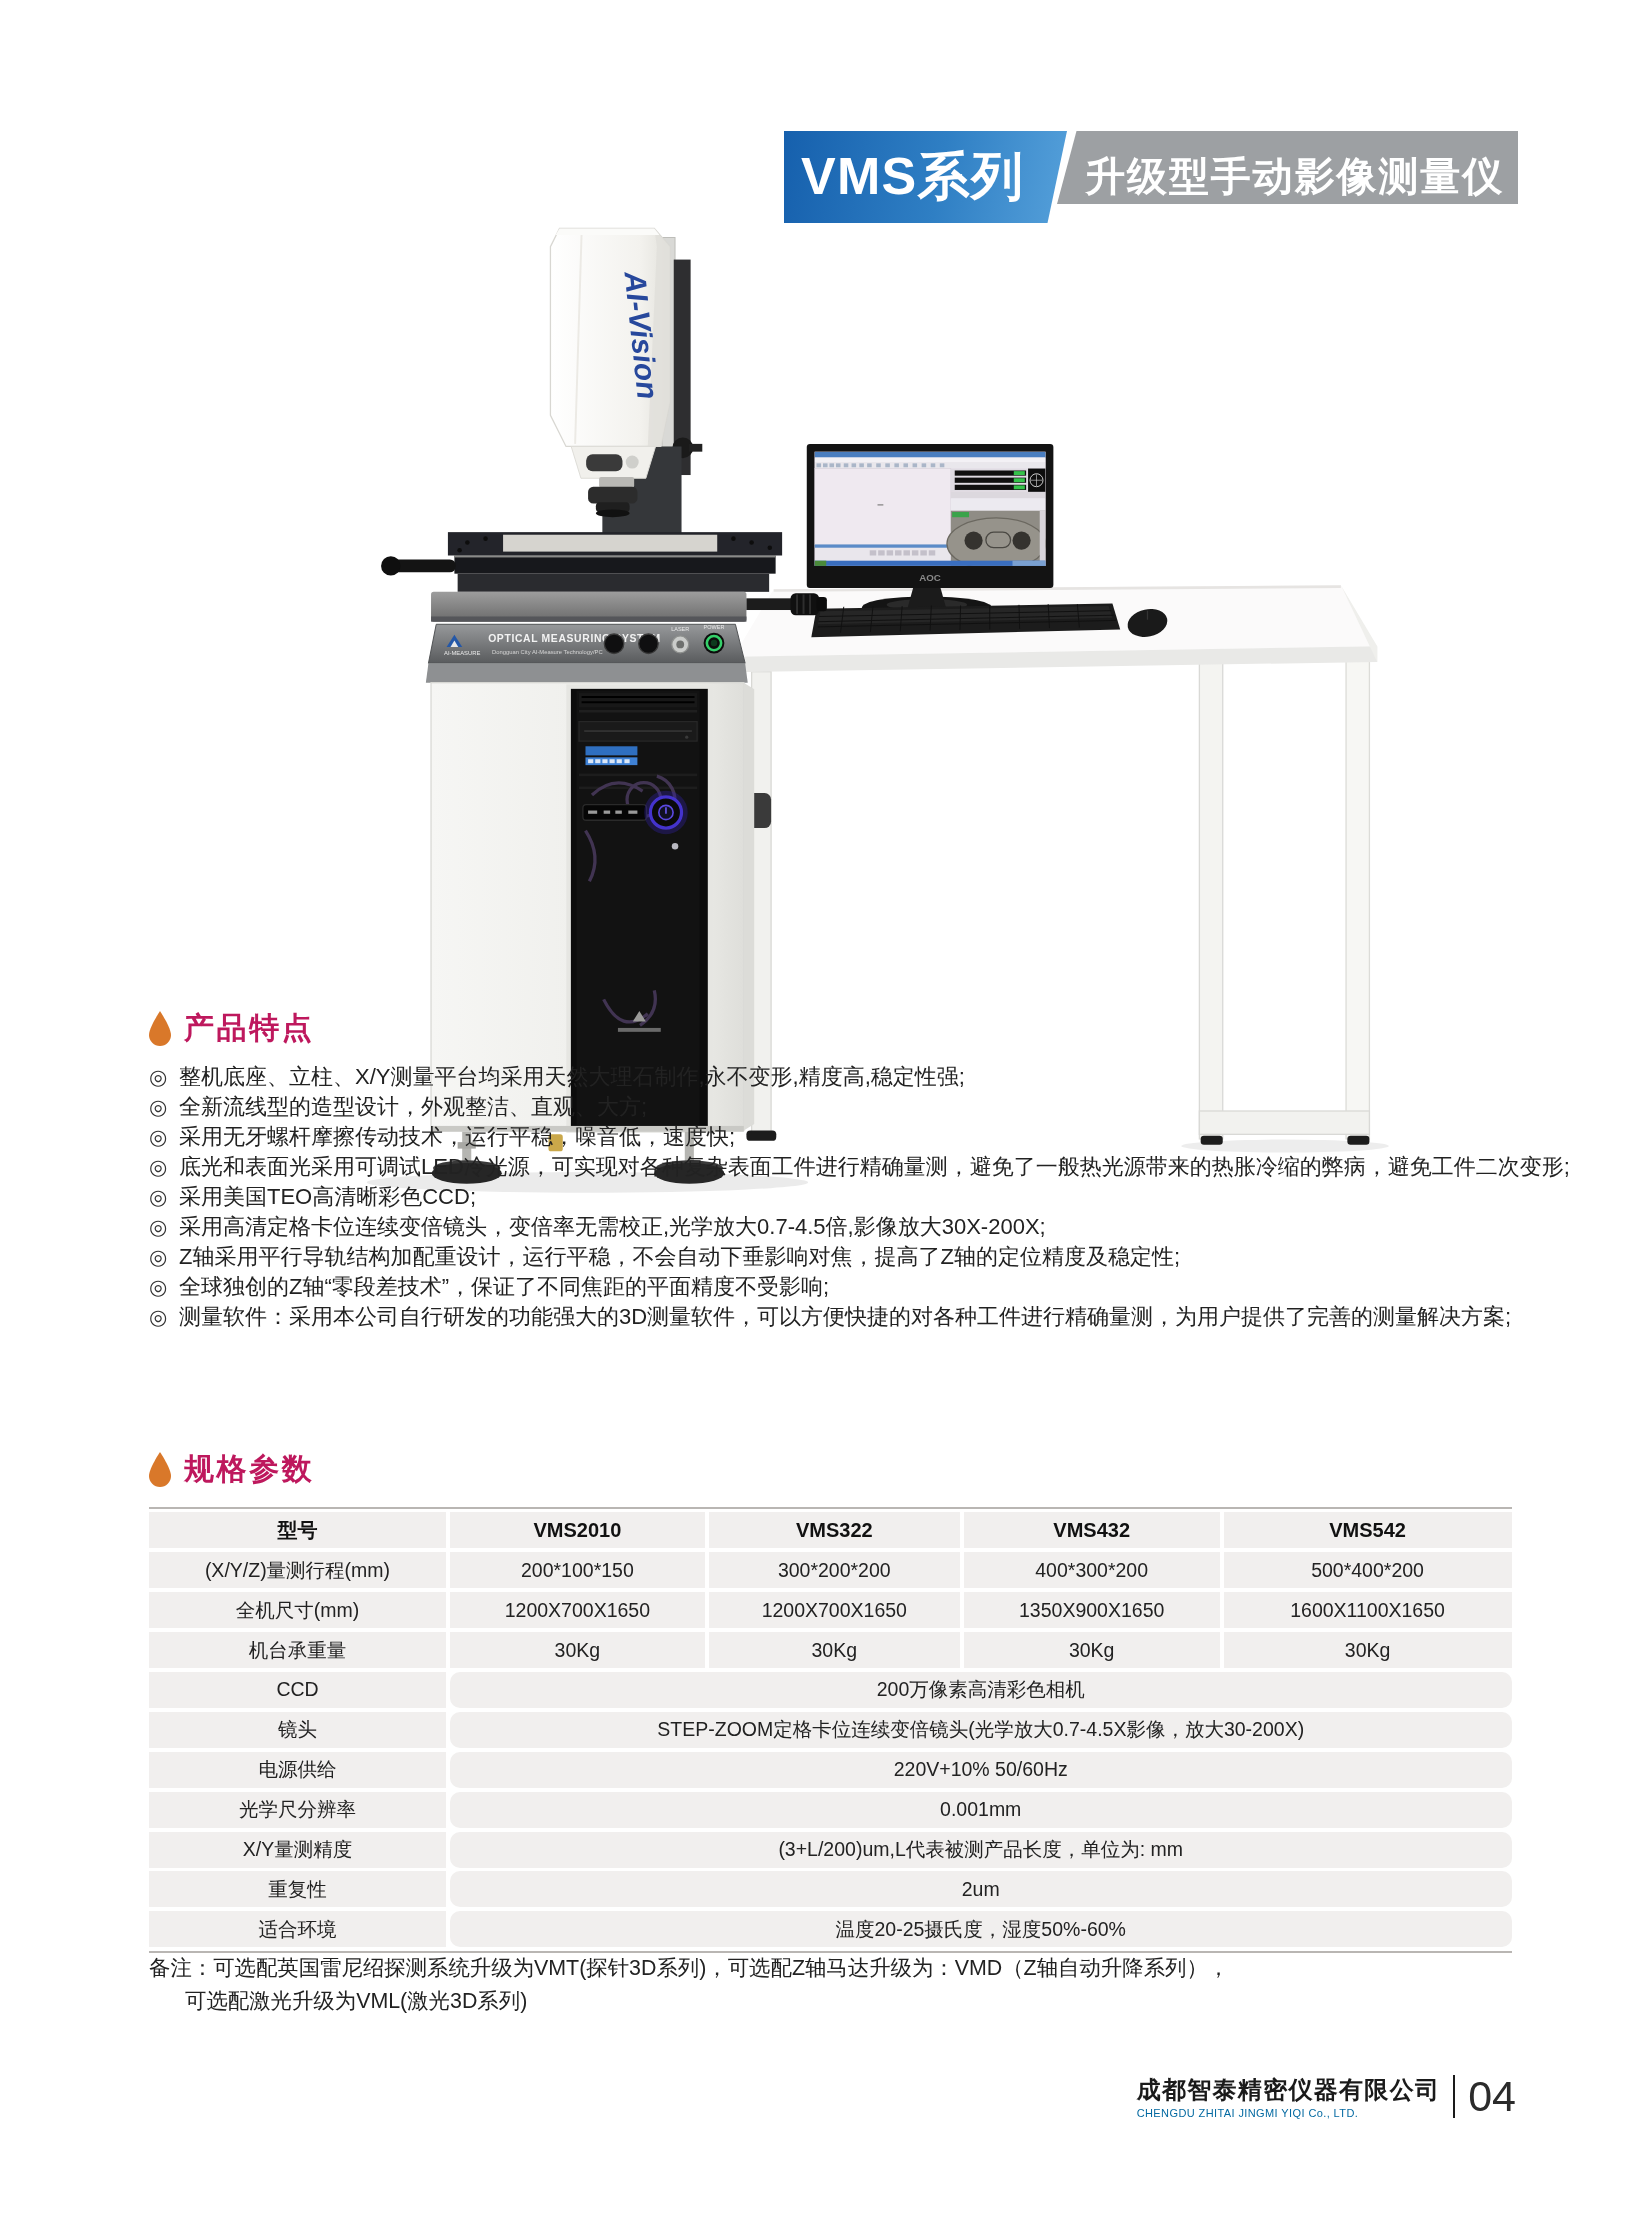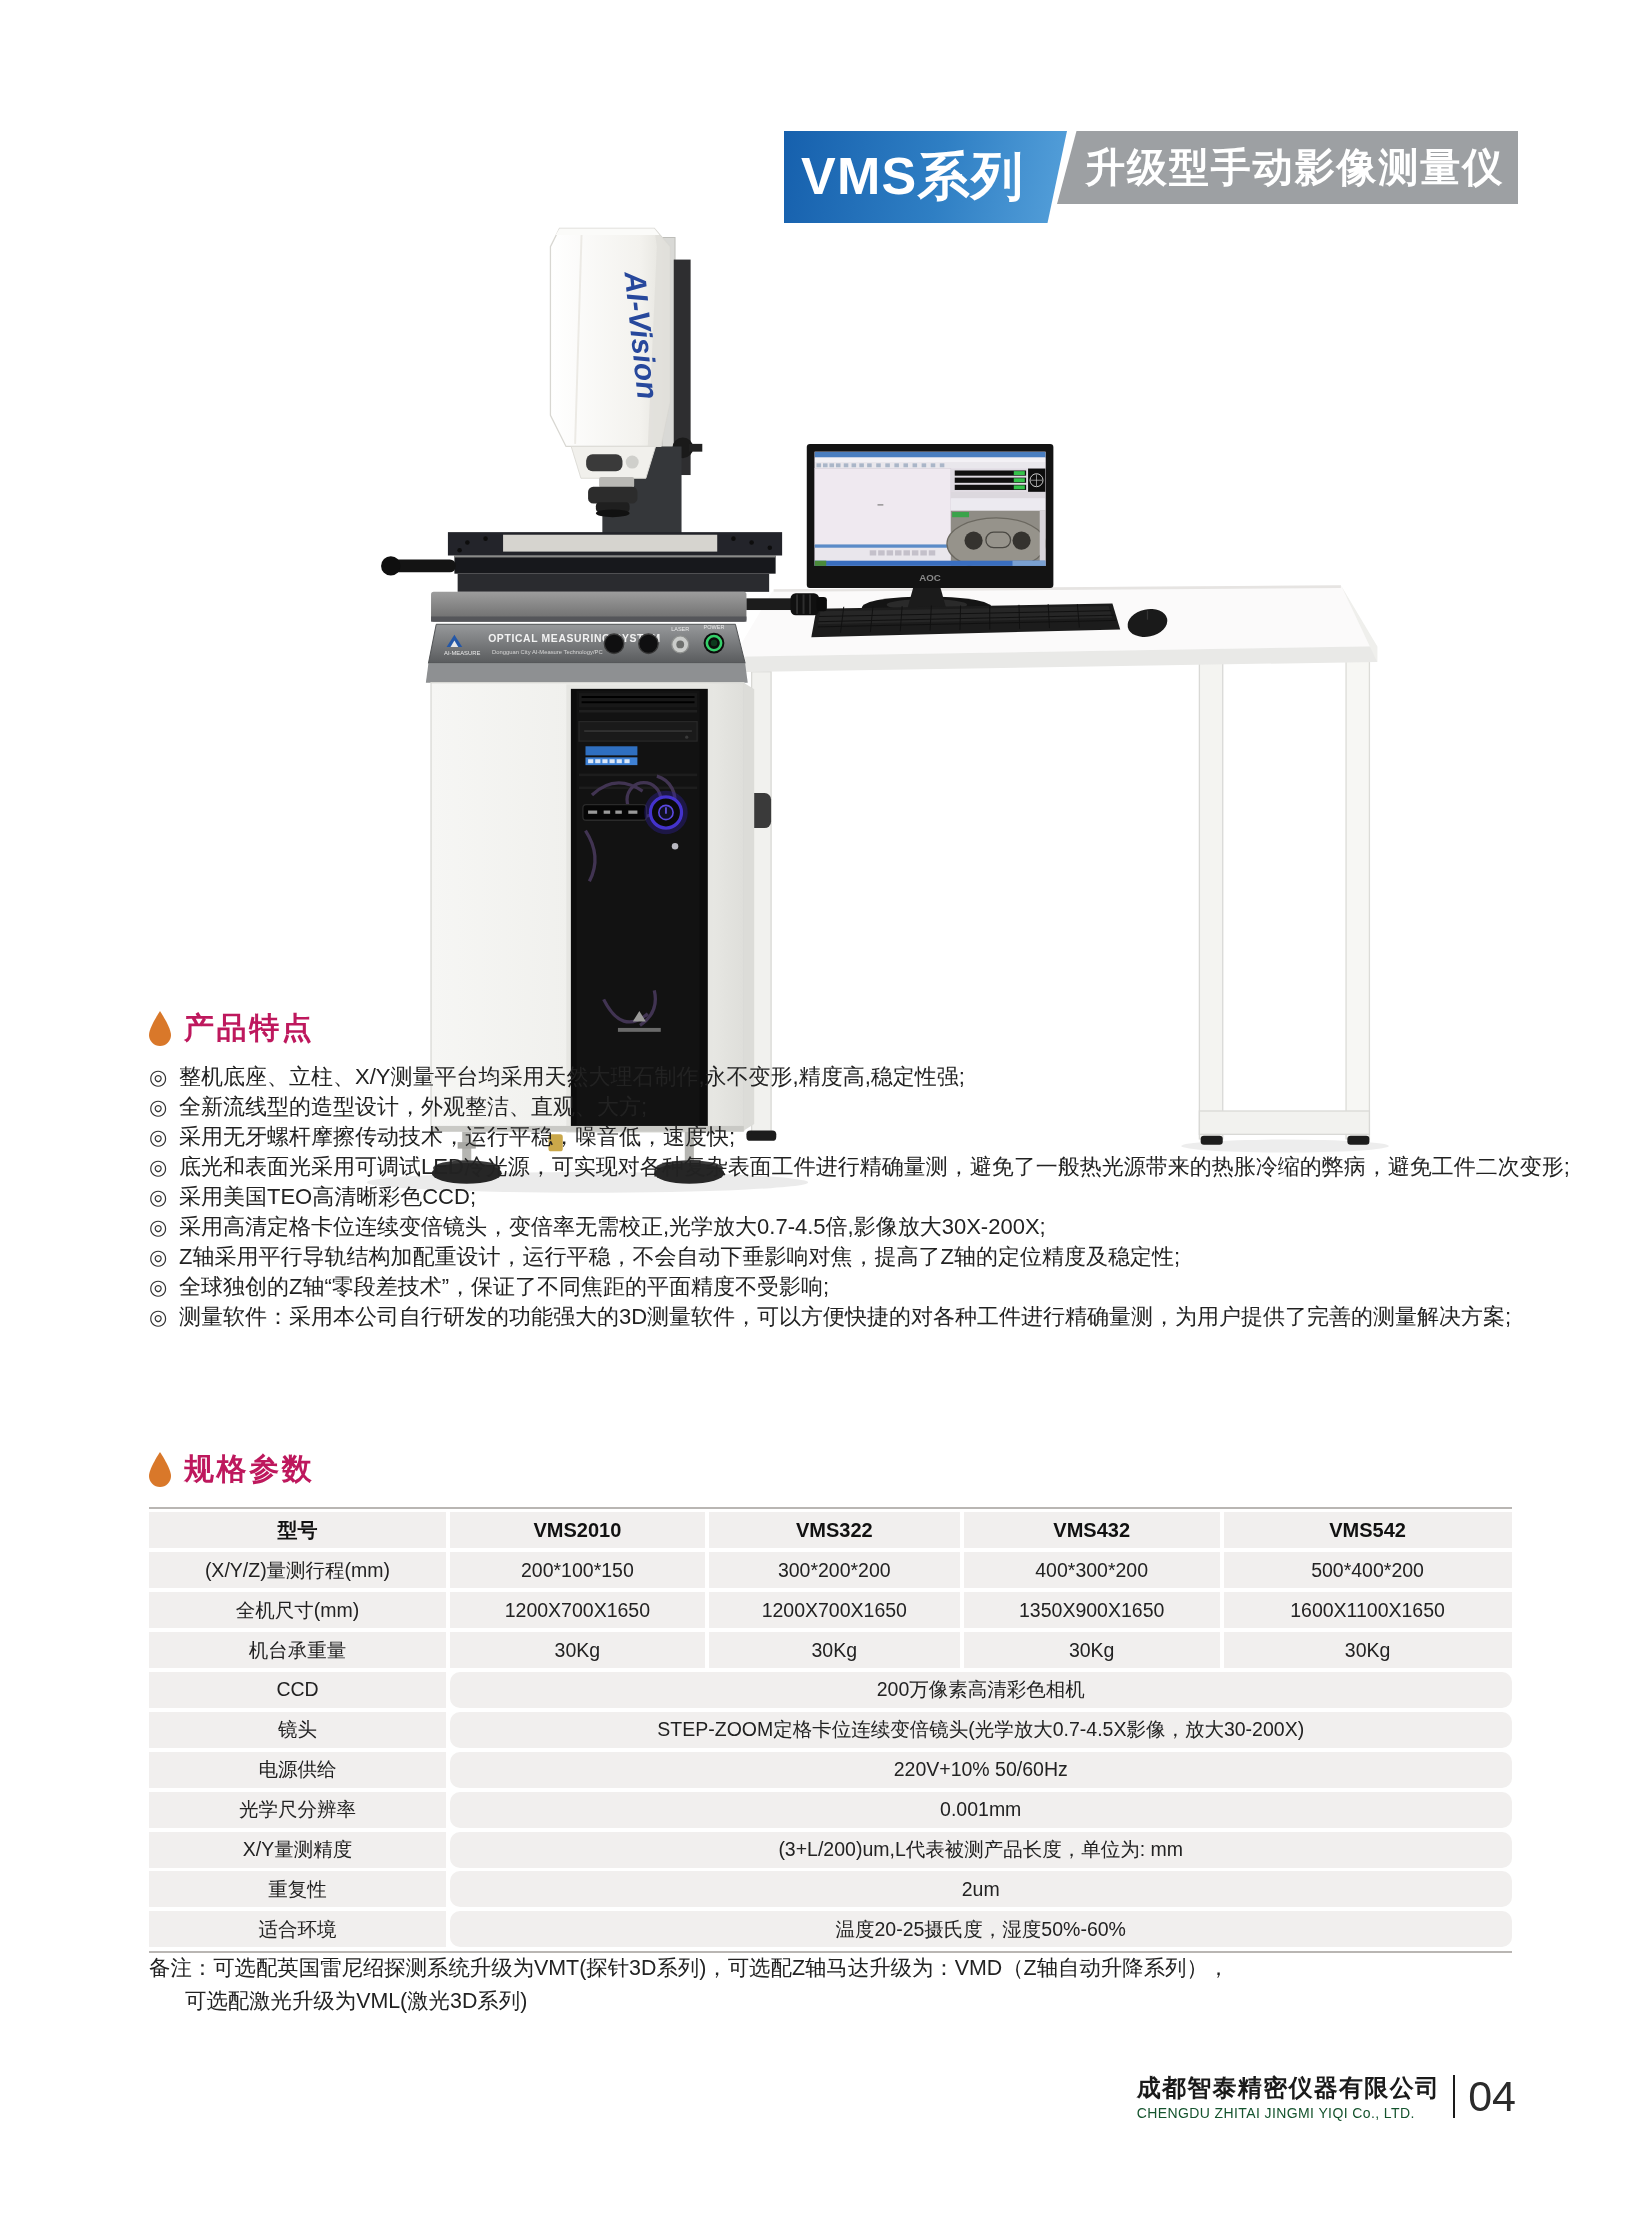--- a/index.html
+++ b/index.html
@@ -13,21 +13,21 @@
   .banner-blue{
     position:absolute;left:0;top:0;width:283px;height:92px;
     background:linear-gradient(100deg,#1660ad 0%,#2f7fc4 55%,#55a0da 100%);
     clip-path:polygon(0 0,100% 0,calc(100% - 19.5px) 100%,0 100%);
     display:flex;align-items:center;box-sizing:border-box;padding-left:17px;
   }
   .banner-blue span{font-size:52px;font-weight:bold;color:#ffffff;letter-spacing:1.3px;}
   .banner-gray{
     position:absolute;left:273px;top:0;width:461px;height:73px;background:#9da0a3;
     clip-path:polygon(19.5px 0,100% 0,100% 100%,0 100%);
-    display:flex;align-items:center;justify-content:center;box-sizing:border-box;padding-left:14.3px;
+    display:flex;align-items:flex-end;justify-content:center;box-sizing:border-box;padding-left:14.3px;
   }
   .banner-gray span{font-size:40px;font-weight:bold;color:#ffffff;letter-spacing:1.9px;}
   
   .section{position:absolute;left:149px;}
   #features{top:1010px;width:1473px;}
   #specs{top:1451px;width:1363px;}
   .sec-head{display:flex;align-items:center;gap:13px;height:36px;}
   .sec-title{font-size:30px;font-weight:bold;color:#be185d;letter-spacing:2.6px;}
   .feature-list{list-style:none;margin:15.6px 0 0 0;padding:0;}
   .feature-list li{display:flex;align-items:flex-start;font-size:22px;color:#222222;line-height:30px;}
@@ -45,21 +45,21 @@
     height:36px;font-size:19.5px;color:#222222;text-align:center;
   }
   .cell.hdr{font-weight:bold;font-size:20px;color:#111;}
   .cell.span4{grid-column:2 / span 4;border-radius:10px;}
   #note{position:absolute;left:149px;top:1952px;font-size:21.4px;color:#222;line-height:33px;}
   #note .indent{padding-left:36px;}
   
   #footer{position:absolute;right:130px;top:2072px;display:flex;align-items:center;gap:13px;}
   .company{display:flex;flex-direction:column;align-items:flex-start;}
   .company-cn{font-size:24px;font-weight:bold;color:#1a1a1a;letter-spacing:1.3px;}
-  .company-en{font-size:14px;color:#14532d;letter-spacing:0.4px;margin-top:1.3px;}
+  .company-en{font-size:11px;color:#0369a1;letter-spacing:0.4px;margin-top:1.3px;}
   .footer-divider{width:1.9px;height:43px;background:#1a1a1a;}
   .page-num{font-size:43px;color:#2b2b2b;}
   svg text{font-family:"Liberation Sans","DejaVu Sans",sans-serif;}
 </style>
 </head>
 <body>
 
 <div id="banner">
   <div class="banner-blue">
     <span>VMS系列</span>

